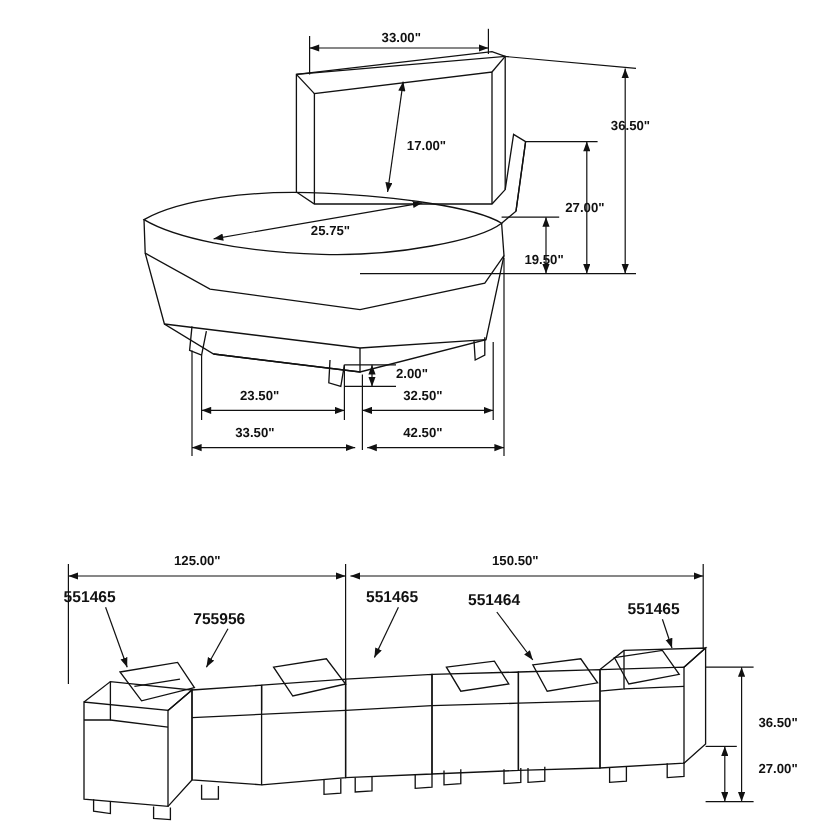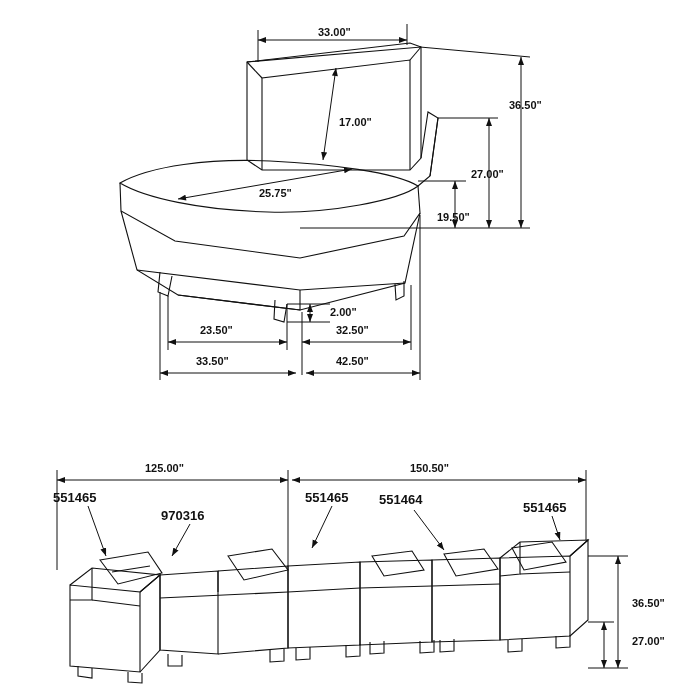--- a/index.html
+++ b/index.html
@@ -172,18 +172,18 @@
 <div class="lbl dim" style="left:336px;top:324px;">32.50"</div>
 <div class="lbl dim" style="left:196px;top:355px;">33.50"</div>
 <div class="lbl dim" style="left:336px;top:355px;">42.50"</div>
 
 <div class="lbl dim" style="left:145px;top:462px;">125.00"</div>
 <div class="lbl dim" style="left:410px;top:462px;">150.50"</div>
 <div class="lbl dim" style="left:632px;top:597px;">36.50"</div>
 <div class="lbl dim" style="left:632px;top:635px;">27.00"</div>
 
 <div class="lbl part" style="left:53px;top:490px;">551465</div>
-<div class="lbl part" style="left:161px;top:508px;">970316</div>
+<div class="lbl part" style="left:161px;top:508px;">755956</div>
 <div class="lbl part" style="left:305px;top:490px;">551465</div>
-<div class="lbl part" style="left:379px;top:492px;text-align:center;">551464</div>
+<div class="lbl part" style="left:390px;top:492px;text-align:center;">551464</div>
 <div class="lbl part" style="left:523px;top:500px;">551465</div>
 
 </div>
 
 </body></html>

